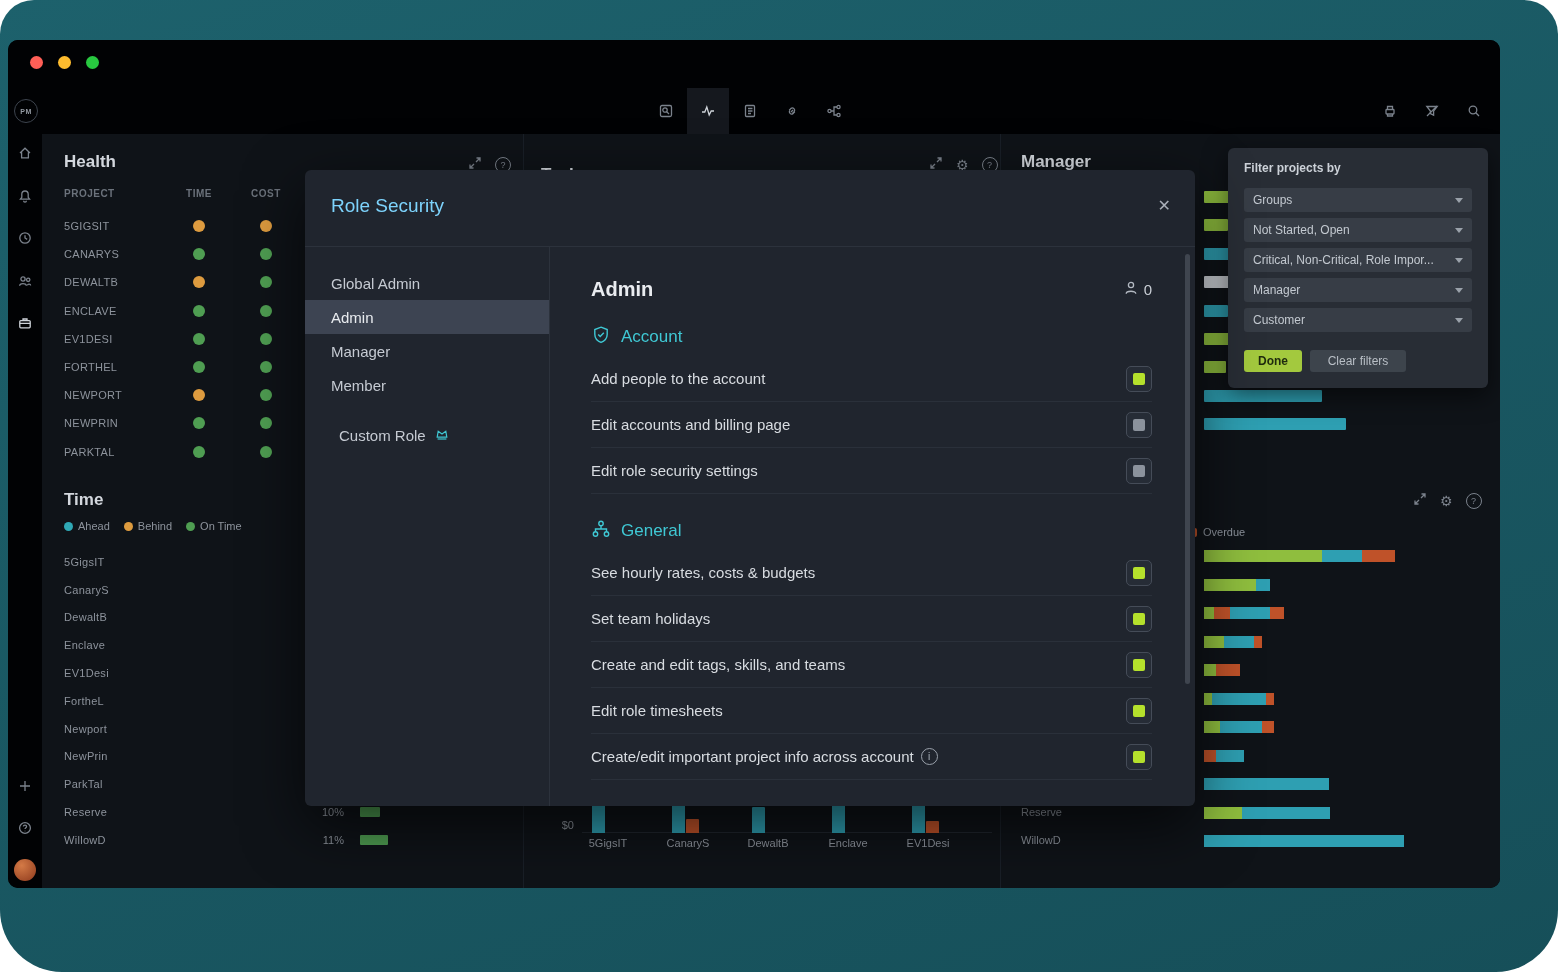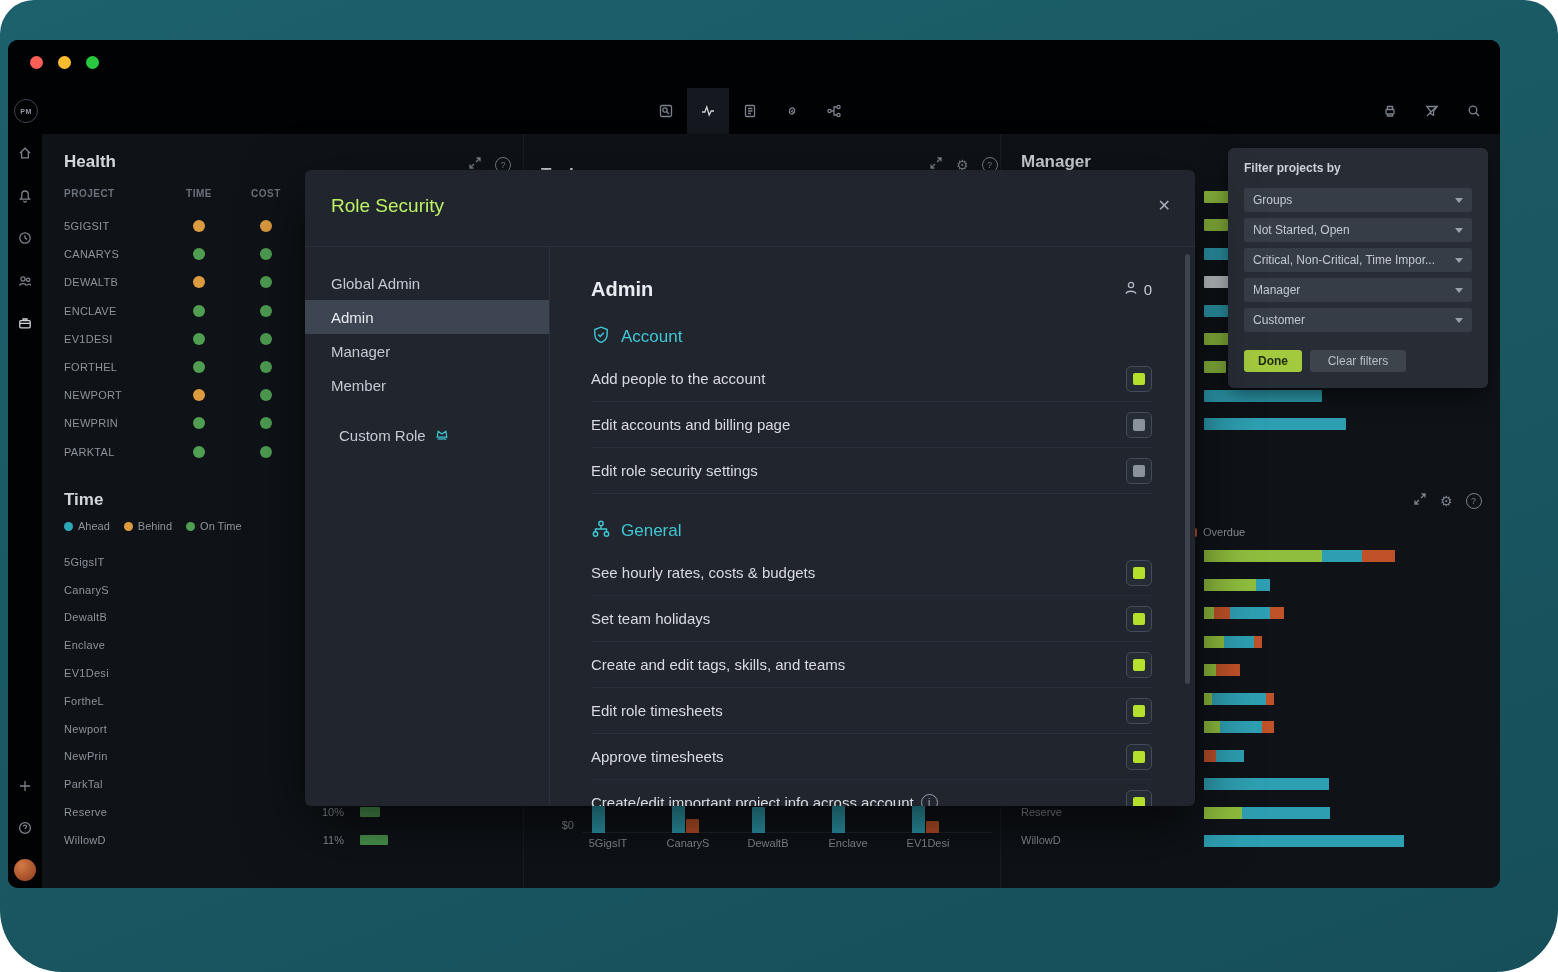--- a/index.html
+++ b/index.html
@@ -55,21 +55,21 @@
   .l-seg{position:absolute;left:183px;top:8px;display:flex}
   .seg{height:12px}
   .filterp{position:absolute;left:1220px;top:108px;width:260px;height:240px;background:#282d35;border-radius:6px;box-shadow:0 8px 24px rgba(0,0,0,.55);z-index:5}
   .f-title{position:absolute;left:16px;top:13px;font-size:12px;font-weight:bold;color:#ccd1d8}
   .f-dd{position:absolute;left:16px;top:40px;width:228px}
   .dropdown{height:24px;margin-bottom:6px;background:#373d46;border-radius:3px;display:flex;align-items:center;justify-content:space-between;padding:0 9px;font-size:12px;color:#c3c9d0;cursor:pointer;white-space:nowrap;overflow:hidden}
   .chev{flex:0 0 auto;width:0;height:0;border-left:4px solid transparent;border-right:4px solid transparent;border-top:5px solid #9aa1aa;margin-left:6px}
   .f-done{position:absolute;left:16px;top:202px;width:58px;height:22px;background:var(--done);color:#1f2b0e;font-size:12px;font-weight:bold;border-radius:3px;display:flex;align-items:center;justify-content:center;cursor:pointer}
   .f-clear{position:absolute;left:82px;top:202px;width:96px;height:22px;background:#3d444c;color:#b9bfc6;font-size:12px;border-radius:3px;display:flex;align-items:center;justify-content:center;cursor:pointer}
   .modal{position:absolute;left:297px;top:130px;width:890px;height:636px;background:#20252e;border-radius:6px;box-shadow:0 20px 60px rgba(0,0,0,.65);overflow:hidden;z-index:10}
-  .m-title{position:absolute;left:26px;top:25px;font-size:19px;color:#bef264}
+  .m-title{position:absolute;left:26px;top:25px;font-size:19px;color:#7dd3fc}
   .m-close{position:absolute;right:24px;top:26px;font-size:16px;color:#a9afb8;cursor:pointer}
   .m-hdiv{position:absolute;left:0;top:76px;width:100%;height:1px;background:#2c323c}
   .m-vdiv{position:absolute;left:244px;top:76px;bottom:0;width:1px;background:#2c323c}
   .m-nav{position:absolute;left:0;top:96px;width:244px}
   .nav-item{height:34px;display:flex;align-items:center;padding-left:26px;font-size:15px;color:#c5cad2;cursor:pointer}
   .nav-item.selected{background:#3d4452;color:#e8ebef}
   .m-custom{position:absolute;left:26px;top:256px;display:flex;align-items:center;gap:8px;font-size:15px;color:#c5cad2;cursor:pointer}
   .plus-glyph{font-size:17px;color:#c5cad2}
   .m-content{position:absolute;left:286px;top:104px;width:561px}
   .m-head{position:relative;height:30px;display:flex;align-items:center}
@@ -476,21 +476,21 @@
       <div class="f-dd">
           <div class="dropdown">
             <span>Groups</span>
             <span class="chev"></span>
           </div>
           <div class="dropdown">
             <span>Not Started, Open</span>
             <span class="chev"></span>
           </div>
           <div class="dropdown">
-            <span>Critical, Non-Critical, Time Impor...</span>
+            <span>Critical, Non-Critical, Role Impor...</span>
             <span class="chev"></span>
           </div>
           <div class="dropdown">
             <span>Manager</span>
             <span class="chev"></span>
           </div>
           <div class="dropdown">
             <span>Customer</span>
             <span class="chev"></span>
           </div>
@@ -584,26 +584,20 @@
                 <span class="cb-in"></span>
               </span>
             </div>
             <div class="perm-row">
               <span class="perm-label">Edit role timesheets</span>
               <span class="cb on">
                 <span class="cb-in"></span>
               </span>
             </div>
             <div class="perm-row">
-              <span class="perm-label">Approve timesheets</span>
-              <span class="cb on">
-                <span class="cb-in"></span>
-              </span>
-            </div>
-            <div class="perm-row">
               <span class="perm-label">Create/edit important project info across account</span>
               <span class="info-ic"></span>
               <span class="cb on">
                 <span class="cb-in"></span>
               </span>
             </div>
           </div>
       </div>
 
       <div class="m-scroll"></div>

